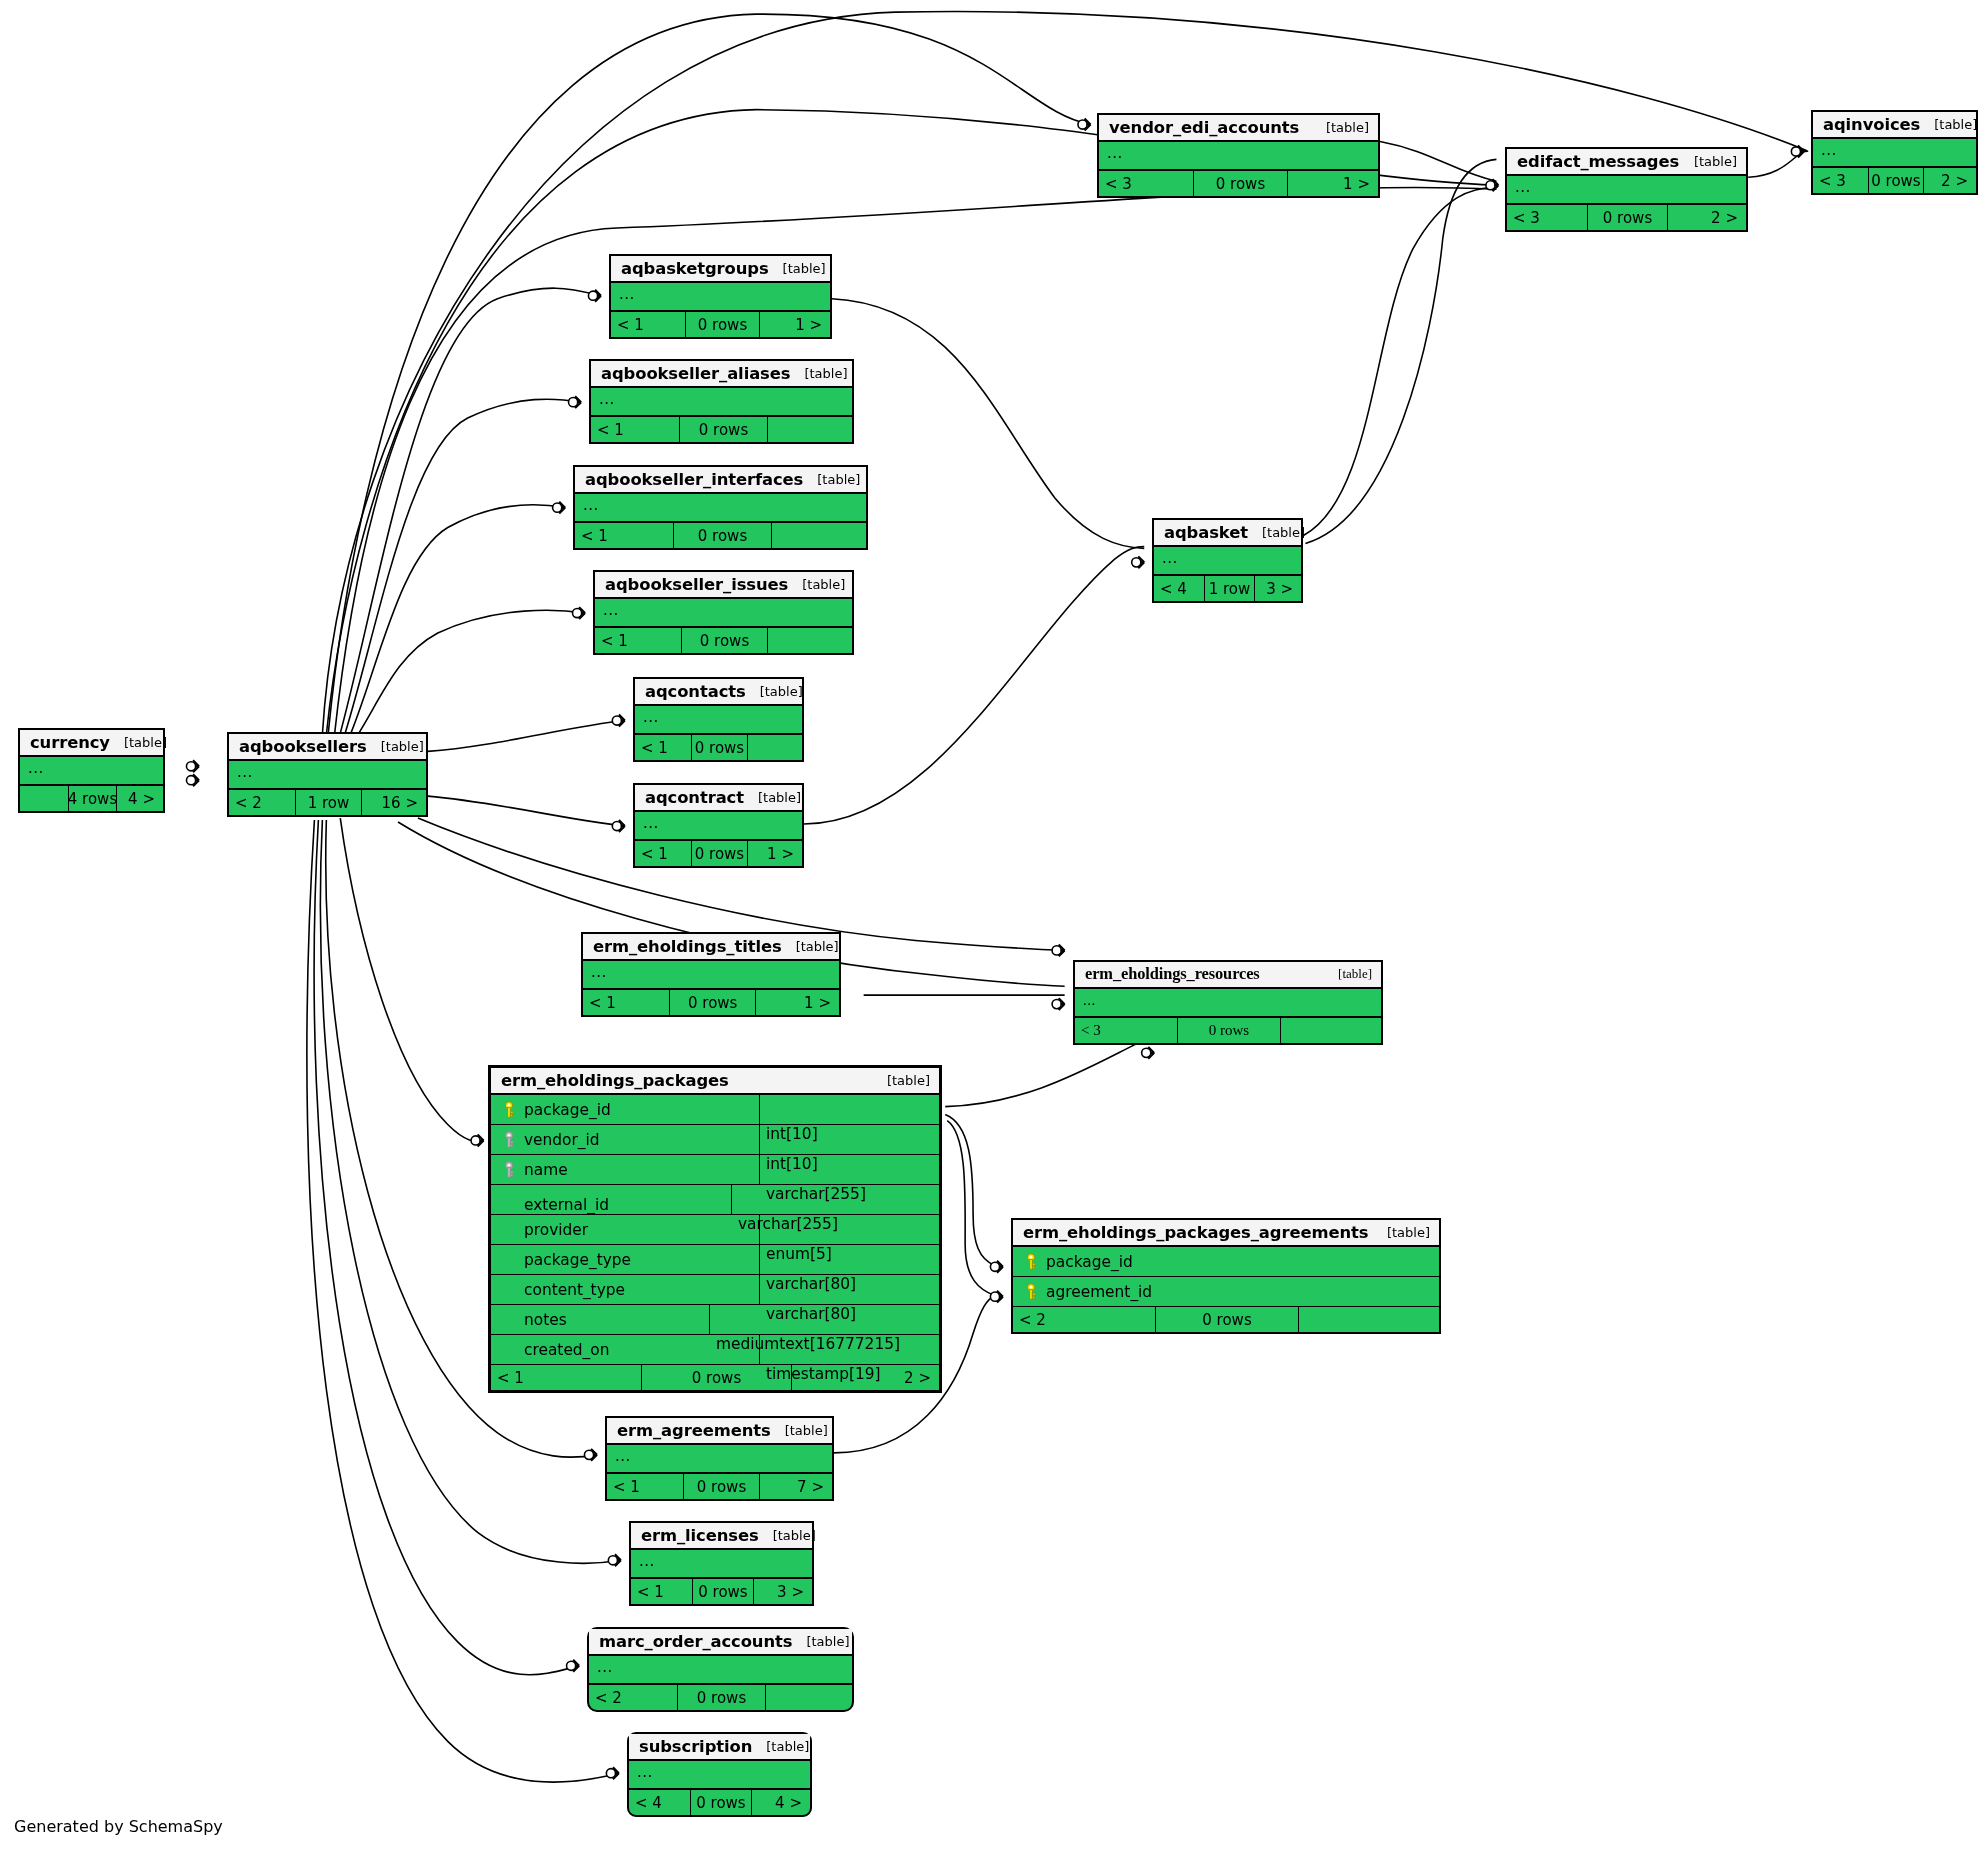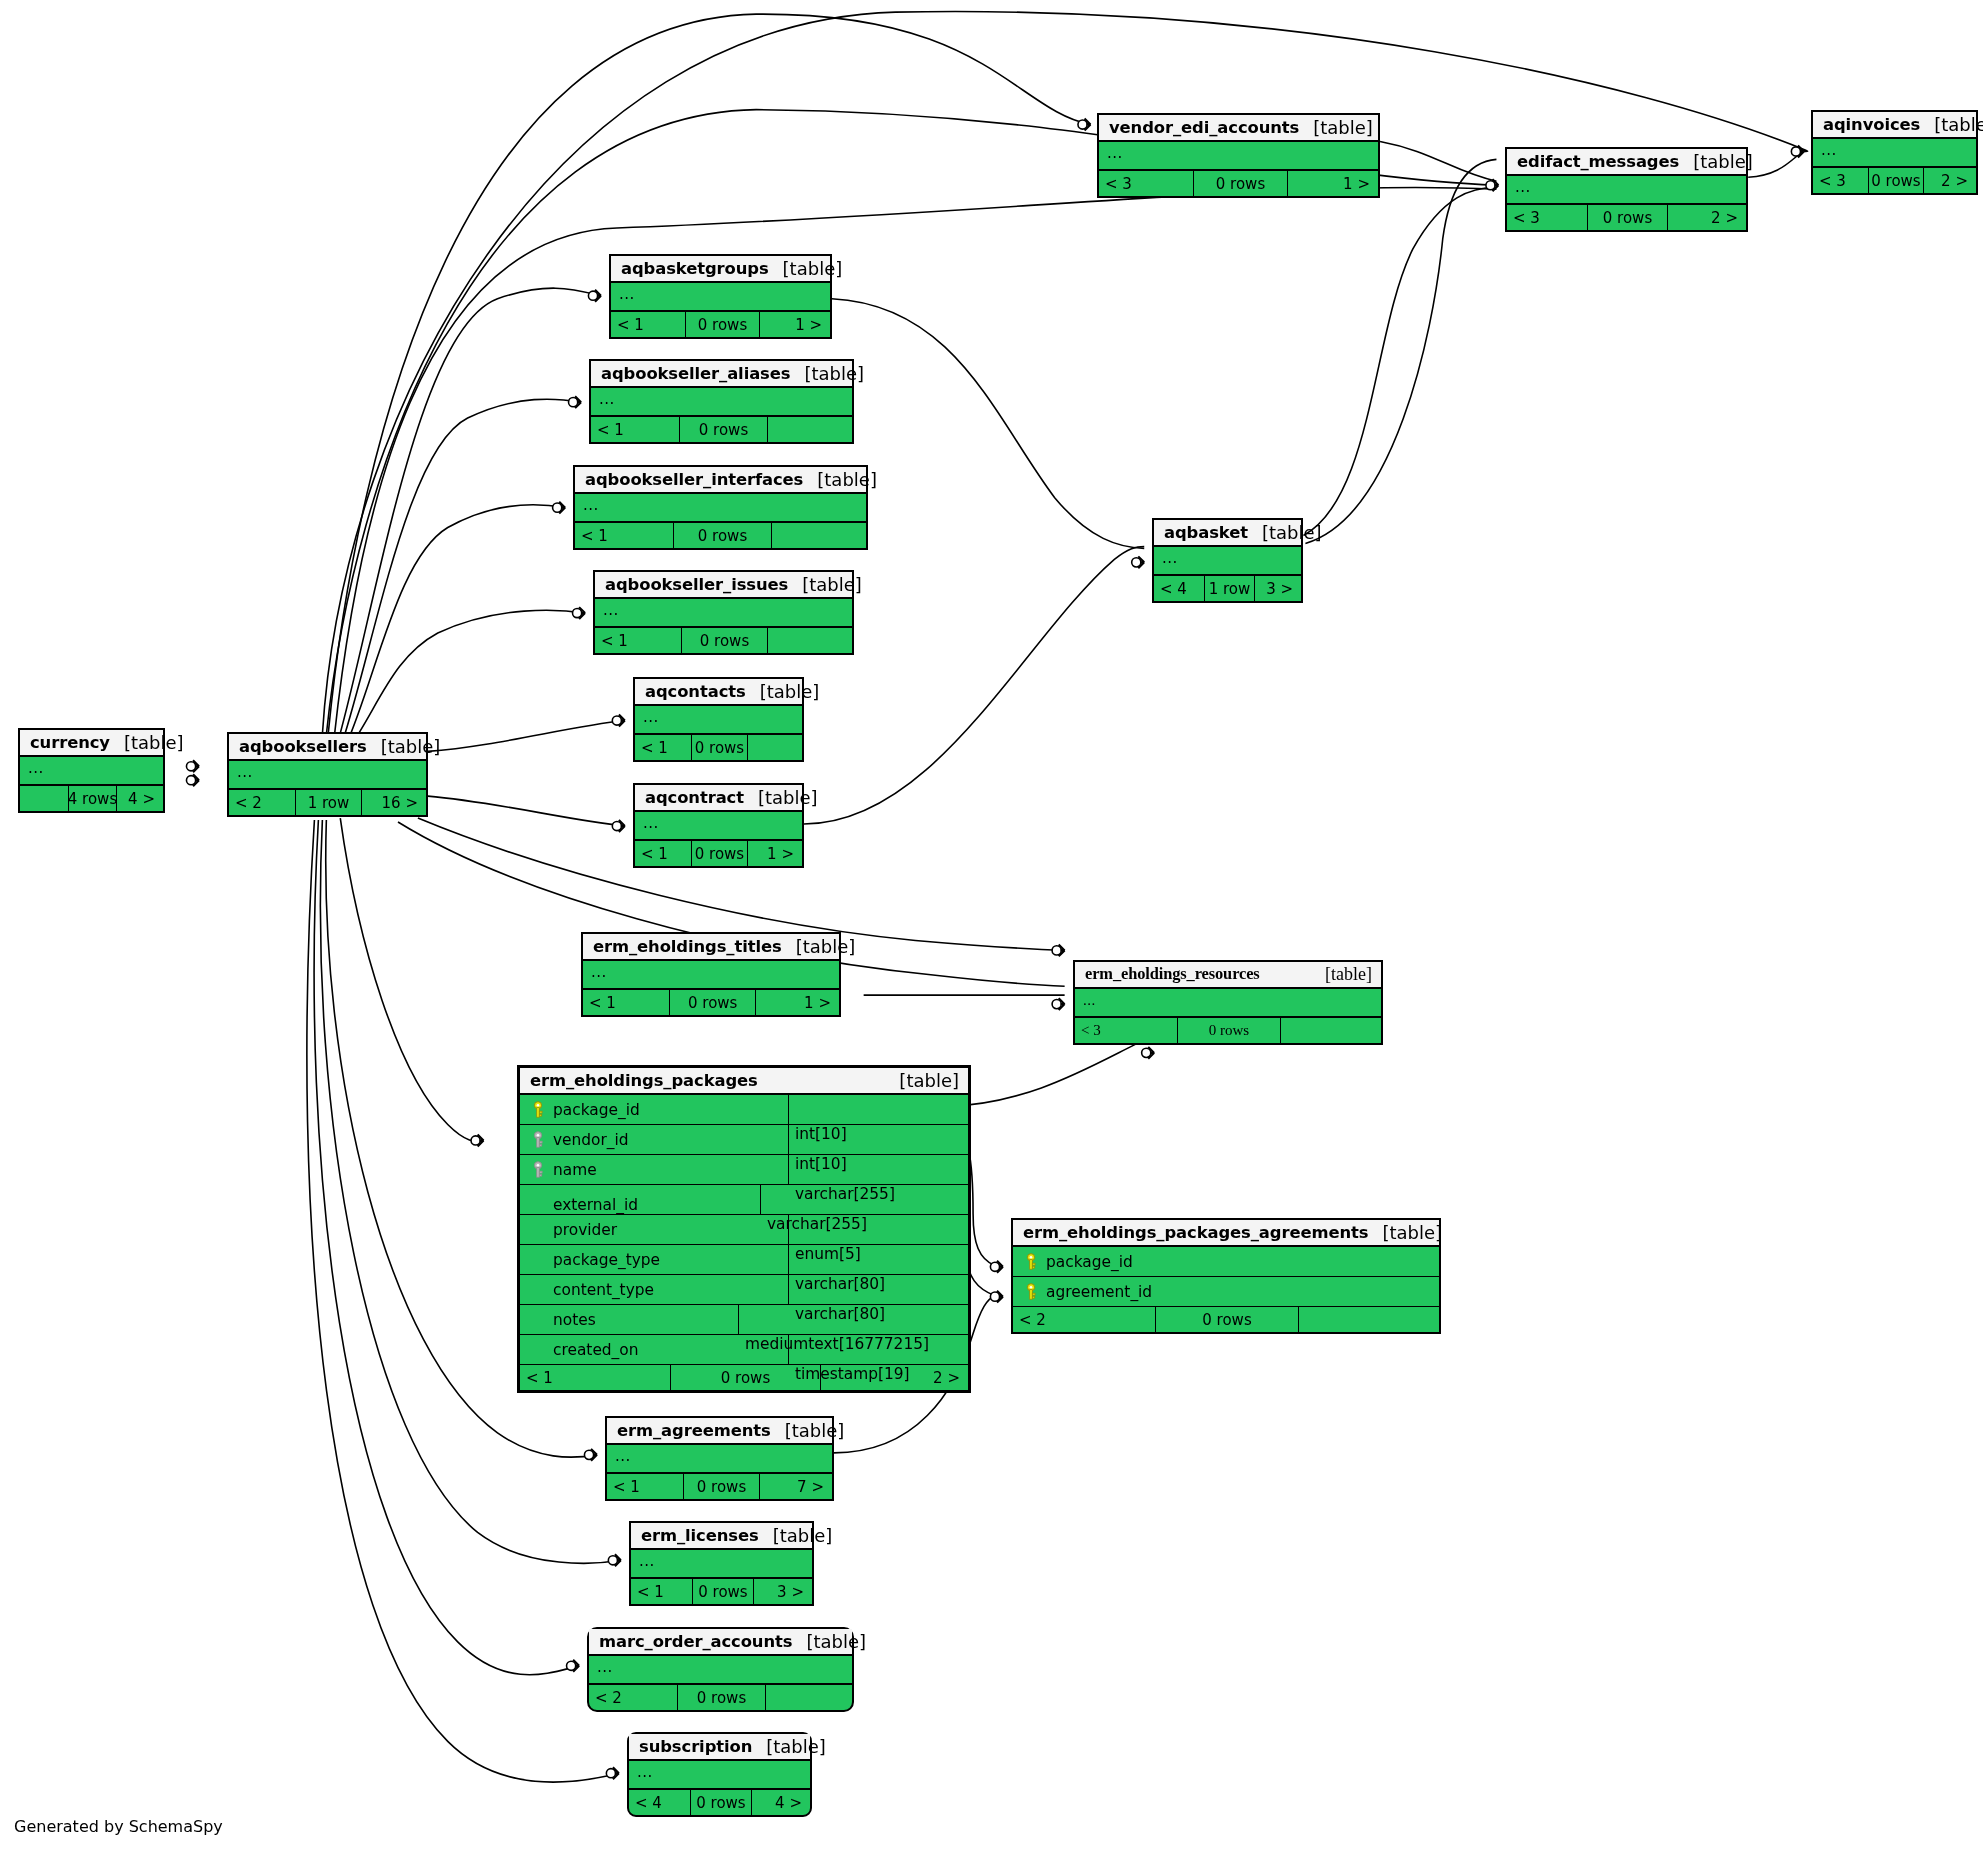--- a/index.html
+++ b/index.html
@@ -41,21 +41,21 @@
     height:27px;
     box-sizing:border-box;
     white-space:nowrap;
   }
   .node-title .tname{
     font-weight:bold;
     font-size:16.4px;
     letter-spacing:-0.1px;
   }
   .node-title .tkind{
-    font-size:18px;
+    font-size:13px;
     font-weight:normal;
     padding-left:14px;
   }
   .ellipsis-row{
     height:29px;
     box-sizing:border-box;
     border-bottom:2px solid #000;
     display:flex;
     align-items:center;
     padding-left:8px;
@@ -442,21 +442,21 @@
         </div>
         <div class="ellipsis-row">
           <span class="dots">...</span>
         </div>
         <div class="foot">
           <div class="f-l" style="width: 103px;">&lt; 3</div>
           <div class="f-c" style="width: 103px;">0 rows</div>
           <div class="f-r" style="width: 100px;"></div>
         </div>
       </div>
-      <div class="node thick" style="left: 517px; top: 1065px; width: 454px;">
+      <div class="node thick" style="left: 488px; top: 1065px; width: 454px;">
         <div class="node-title">
           <span class="tname">erm_eholdings_packages</span>
           <span class="tkind">[table]</span>
         </div>
         <div class="col-row">
           <div class="col-name has-div" style="width: 269px;">
             <span class="keyslot">
               <svg class="keyicon" width="14" height="18" viewBox="0 0 14 18" aria-hidden="true">
                 <circle cx="7" cy="4.3" r="3.6" fill="#e8e80d" stroke="#8f8f05" stroke-width="1"></circle>
                 <circle cx="7" cy="4.3" r="1.3" fill="#ffffff"></circle>

